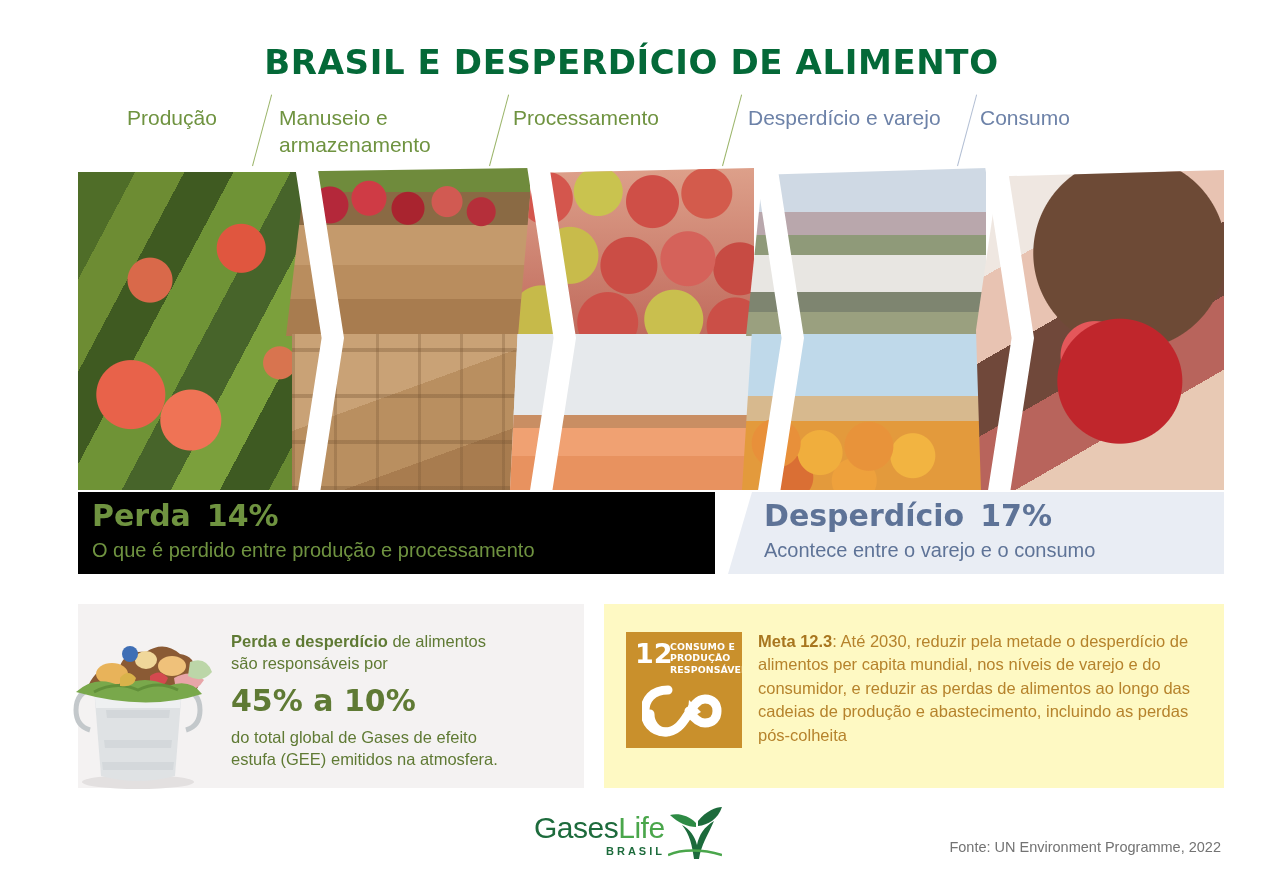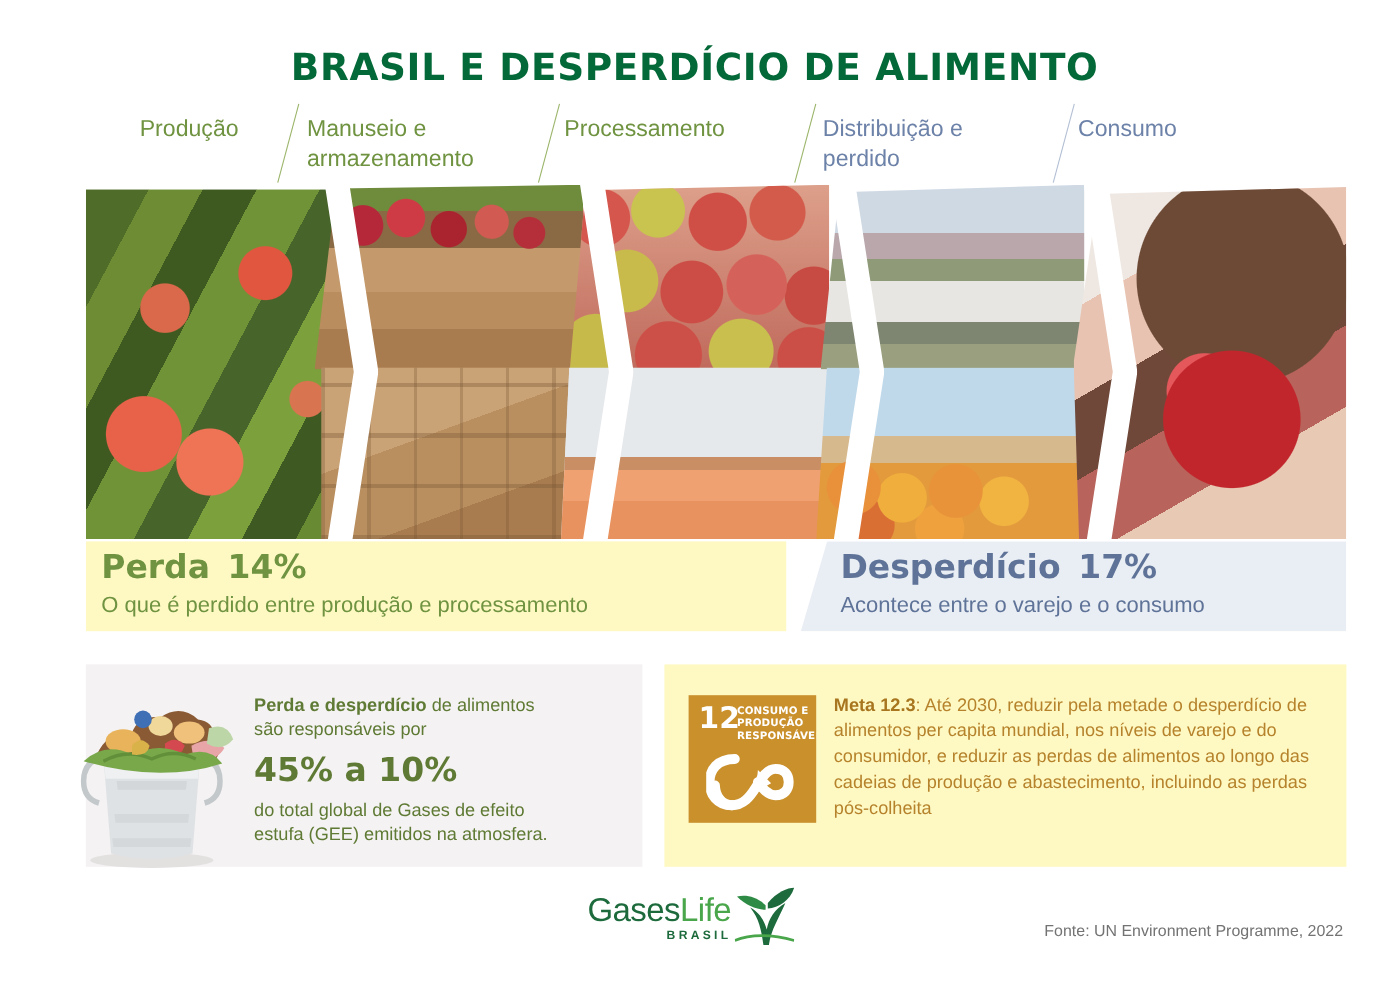--- a/index.html
+++ b/index.html
@@ -131,21 +131,21 @@
       radial-gradient(circle at 58% 66%, #c0262c 0 62px, transparent 63px),
       radial-gradient(circle at 48% 58%, #e4575a 0 34px, transparent 35px),
       radial-gradient(circle at 62% 26%, #6d4a36 0 96px, transparent 97px),
       linear-gradient(150deg, #efe7e1 0 24%, #e8c3b2 24% 42%,
                       #70483a 42% 58%, #b8645c 58% 74%, #e8c9b4 74% 100%);
   }
 
   
   #band-perda {
     position: absolute; left: 78px; top: 492px; width: 637px; height: 82px;
-    background: #fef9c3;
+    background: #000000;
     clip-path: polygon(0 0, 100% 0, 100% 100%, 0 100%);
   }
   #band-desp {
     position: absolute; left: 728px; top: 492px; width: 496px; height: 82px;
     background: #e9edf4;
     clip-path: polygon(24px 0, 100% 0, 100% 100%, 0 100%);
   }
   .band-head {
     position: absolute; left: 14px; top: 6px;
     font-size: 30px; font-weight: 700;
@@ -233,21 +233,21 @@
 <body>
 
 <div id="page">
 
   <div id="title">BRASIL E DESPERDÍCIO DE ALIMENTO</div>
 
   <div id="stage-labels">
     <div class="stage-label green sl0">Produção</div>
     <div class="stage-label green sl1">Manuseio e armazenamento</div>
     <div class="stage-label green sl2">Processamento</div>
-    <div class="stage-label blue  sl3">Distribuição e perdido</div>
+    <div class="stage-label blue  sl3">Desperdício e varejo</div>
     <div class="stage-label blue  sl4">Consumo</div>
   </div>
   <div class="hdr-slash g hs0"></div>
   <div class="hdr-slash g hs1"></div>
   <div class="hdr-slash g hs2"></div>
   <div class="hdr-slash b hs3"></div>
 
   <div id="mosaic">
 
     <div class="photo leafy" style="left:0;top:4px;width:240px;height:318px;

